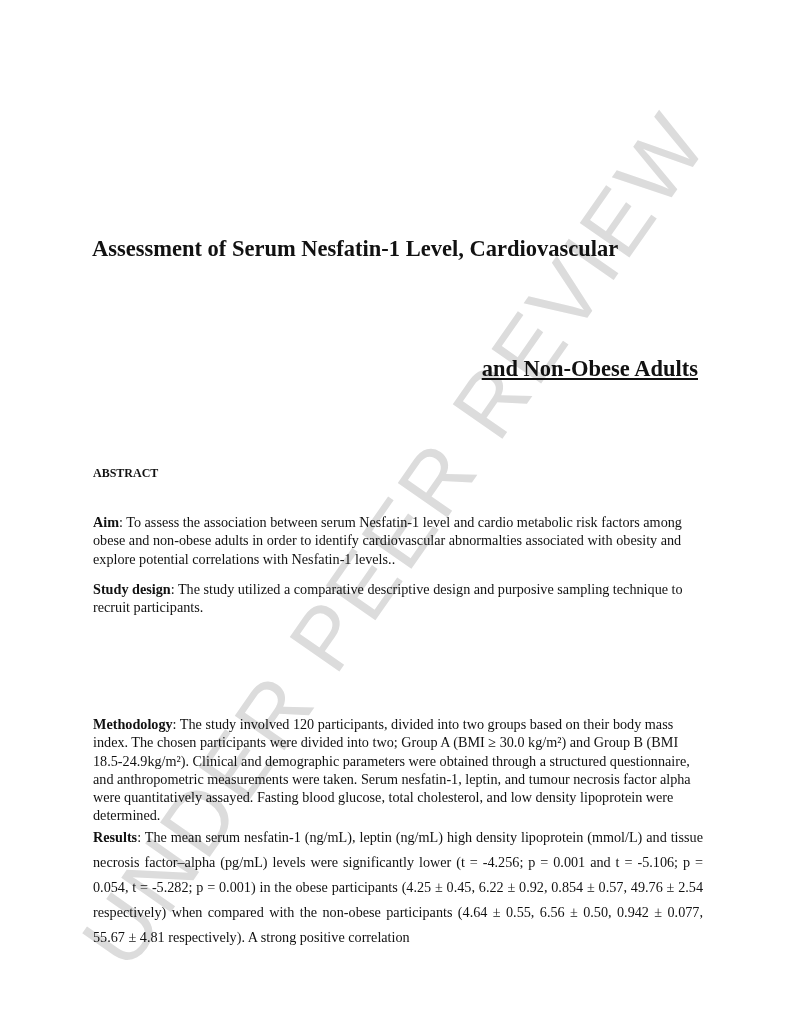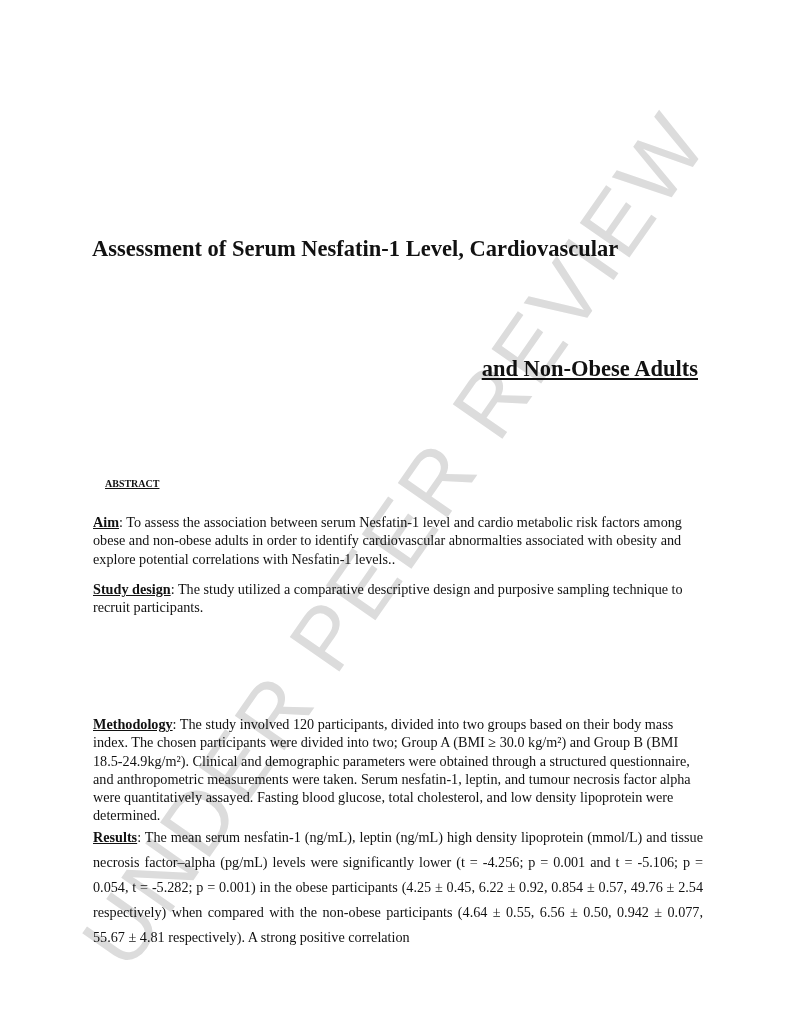--- a/index.html
+++ b/index.html
@@ -55,35 +55,33 @@
     }
     .t1 { top: 236px; text-align: left; }
     .t2 { top: 296px; }
     .t3 { top: 356px; text-decoration: underline; }
 
     .abstract-heading {
       position: absolute;
       left: 93px;
       top: 466px;
       font-weight: bold;
-      font-size: 10px;
-      margin: 12px;
-      text-decoration: underline;
+      font-size: 12px;
+      margin: 0;
     }
     .section {
       position: absolute;
       left: 93px;
       width: 610px;
       font-size: 14.2px;
       line-height: 18.3px;
       margin: 0;
     }
     .section .label {
       font-weight: bold;
-      text-decoration: underline;
     }
     .s-aim { top: 513px; }
     .s-design { top: 580px; }
     .s-place { top: 628px; }
     .s-method { top: 695px; margin-top: 20px; }
     .s-results {
       top: 825px;
       text-align: justify;
       line-height: 25px;
     }

